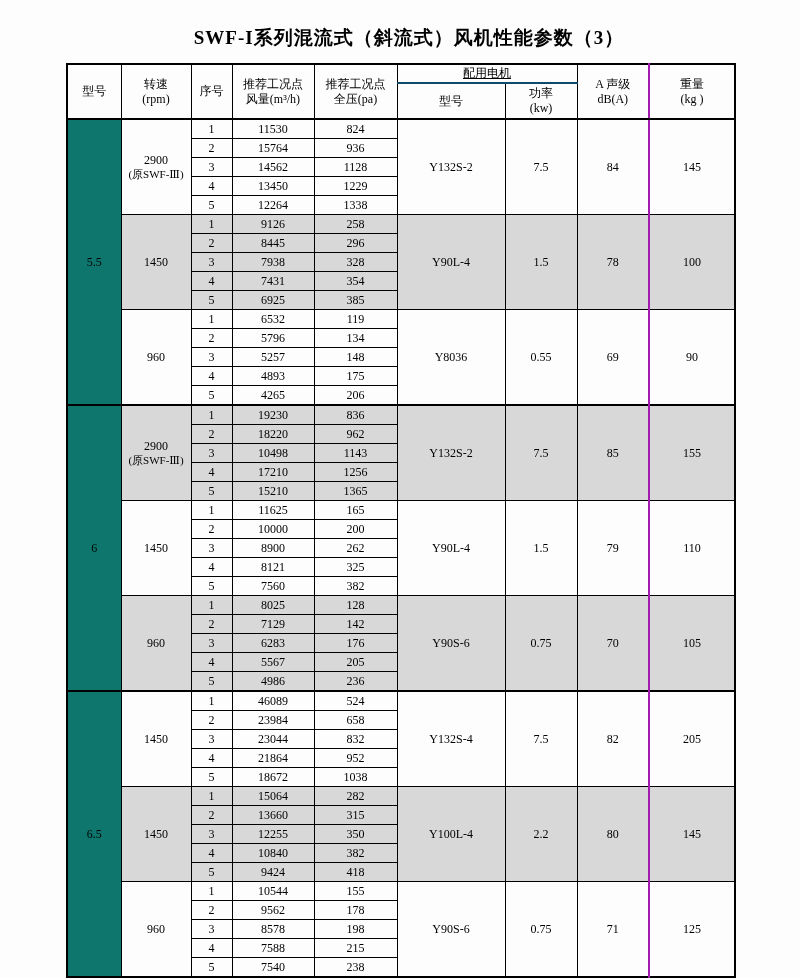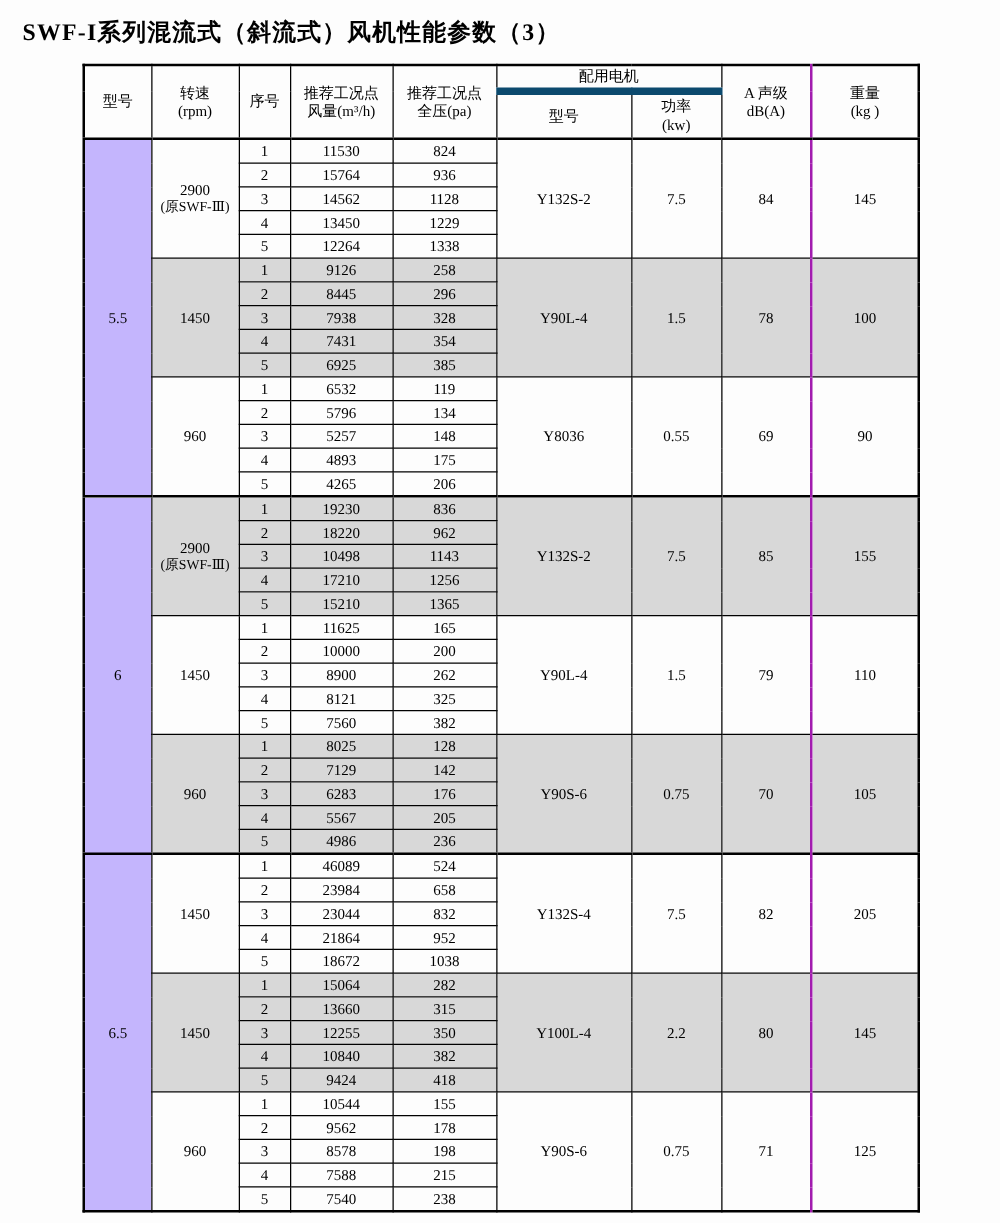--- a/index.html
+++ b/index.html
@@ -1,38 +1,38 @@
 <!DOCTYPE html>
 <html><head>
 <meta charset="utf-8">
 <style>
   html,body{margin:0;padding:0;background:#fdfdfd;}
   body{width:800px;height:978px;overflow:hidden;font-family:"Liberation Serif","DejaVu Serif",serif;color:#000;}
   .page-title{
-    text-align:left;font-weight:bold;font-size:19px;letter-spacing:1px;
-    padding-top:13px;margin:0 0 12px 18px;
+    text-align:center;font-weight:bold;font-size:19px;letter-spacing:1px;
+    padding-top:25px;margin:0 0 12px 18px;
   }
   table.spec{
     border-collapse:collapse;table-layout:fixed;width:668px;margin-left:66px;
     border:2px solid #000;
   }
   th,td{
     border:1px solid #000;text-align:center;vertical-align:middle;
     padding:0;font-size:12px;line-height:1.25;font-weight:normal;
     overflow:hidden;
   }
   thead th{padding:3px 0;border-bottom:2px solid #000;}
-  thead th.motor-group{border-bottom:6px solid #0c4a6e;padding:1px 0;}
+  thead th.motor-group{border-bottom:2px solid #0c4a6e;padding:1px 0;text-decoration:underline;}
   thead tr.sub th{padding:2px 0;}
   tbody td{height:18px;}
   .shaded{background:#d8d8d8;}
   tr.group-start td{border-top:2px solid #000;}
   .weight-col{border-left:2px solid #a21caf;}
   .speed-note{font-size:11px;line-height:1.1;}
-  .model-cell{background:#c4b5fd;}
+  .model-cell{background:#0f766e;}
 </style>
 </head>
 <body>
 
 <h1 class="page-title">SWF-I系列混流式（斜流式）风机性能参数（3）</h1>
 
 <table class="spec">
   <colgroup>
     <col style="width:54px">
       <col style="width:70px">

